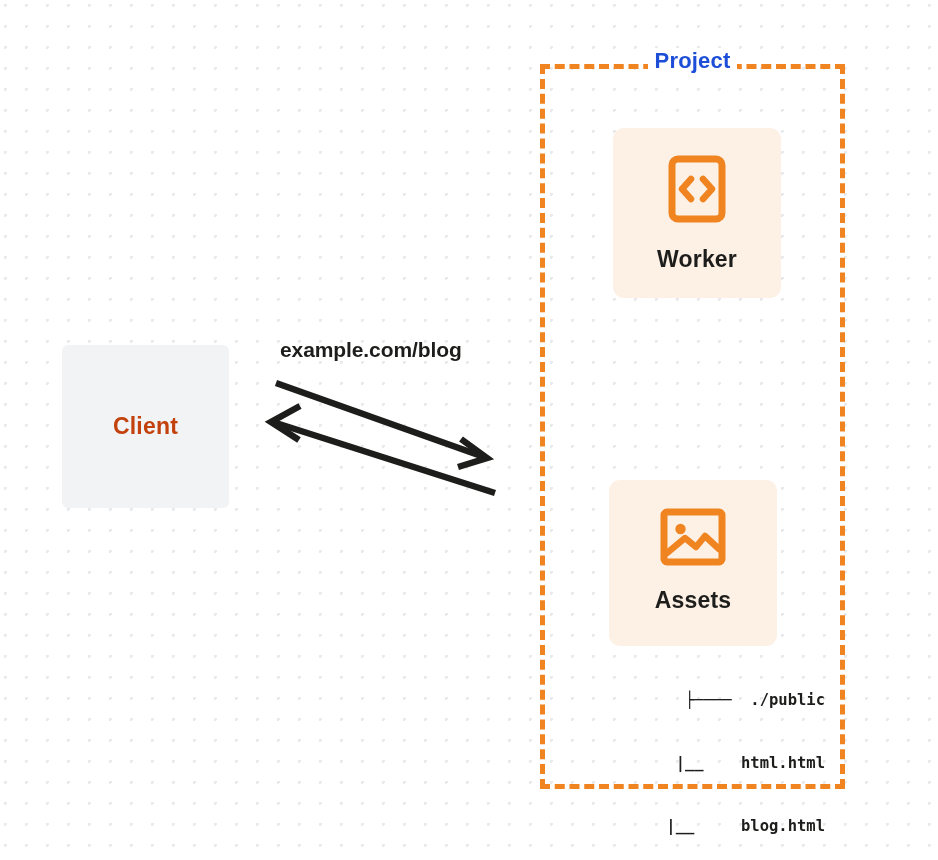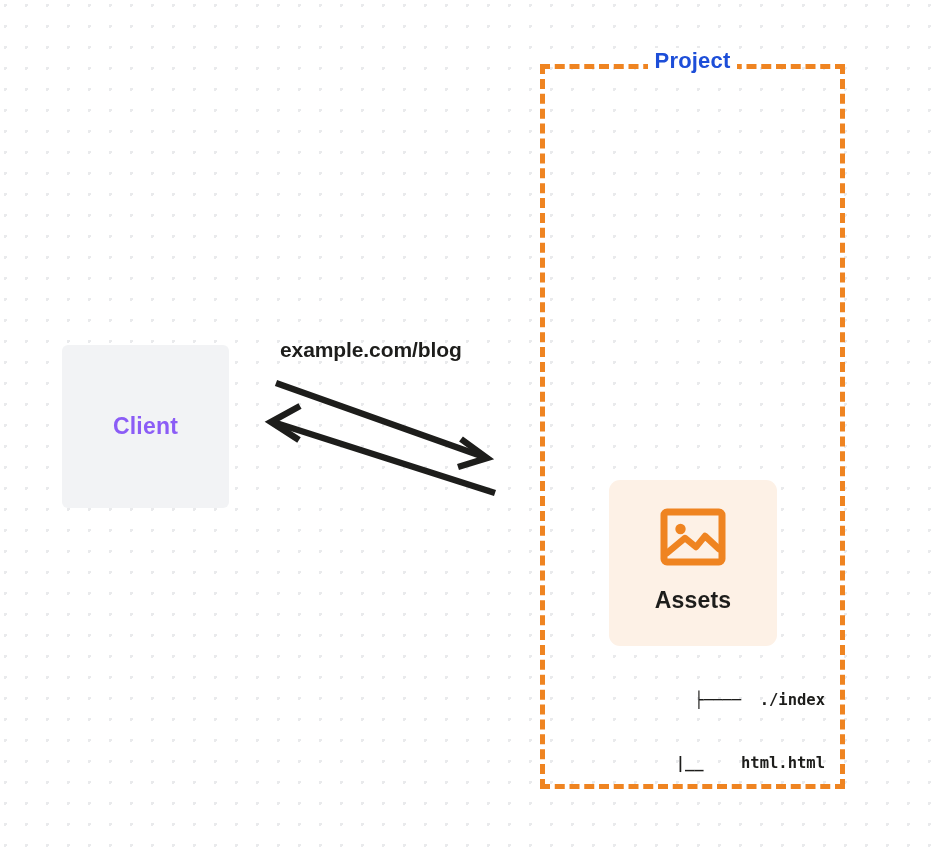--- a/index.html
+++ b/index.html
@@ -28,21 +28,21 @@
     height: 163px;
     background: #f2f3f5;
     border-radius: 6px;
     display: flex;
     align-items: center;
     justify-content: center;
   }
   #client-node .node-label {
     font-size: 23px;
     font-weight: bold;
-    color: #8b5cf6;
+    color: #c2410c;
     letter-spacing: .2px;
   }
 
   
   #connection-label {
     position: absolute;
     left: 280px;
     top: 338px;
     font-size: 21px;
     font-weight: bold;
@@ -156,32 +156,43 @@
 
       <line x1="240" y1="128" x2="21" y2="58"></line>
       <polyline points="45,41 16,57 44,75"></polyline>
     </g>
   </svg>
 
   <div id="project-group">
     <div id="project-border"></div>
     <div id="project-title">Project</div>
 
+    <div id="worker-card" class="service-card">
+      <span class="card-icon">
+        <svg width="60" height="68" viewBox="0 0 60 68">
+          <rect x="5" y="4" width="50" height="60" rx="6" ry="6" fill="none" stroke="#ef8421" stroke-width="7"></rect>
+          <polyline points="24,24 15,34 24,44" fill="none" stroke="#ef8421" stroke-width="6.5" stroke-linecap="round" stroke-linejoin="round"></polyline>
+          <polyline points="36,24 45,34 36,44" fill="none" stroke="#ef8421" stroke-width="6.5" stroke-linecap="round" stroke-linejoin="round"></polyline>
+        </svg>
+      </span>
+      <span class="card-title">Worker</span>
+    </div>
 
     <div id="assets-card" class="service-card">
       <span class="card-icon">
         <svg width="66" height="58" viewBox="0 0 66 58">
           <rect x="4" y="4" width="58" height="50" rx="3" ry="3" fill="none" stroke="#ef8421" stroke-width="7"></rect>
           <circle cx="20.5" cy="21" r="5.2" fill="#ef8421"></circle>
           <polyline points="7,45 25,30 36,39 45,28 59,41" fill="none" stroke="#ef8421" stroke-width="6.5" stroke-linecap="round" stroke-linejoin="round"></polyline>
         </svg>
       </span>
       <span class="card-title">Assets</span>
     </div>
 
     <div id="file-tree">
-      <span class="tree-row">├────  ./index</span>
+      <span class="tree-row">├────  ./public</span>
       <span class="tree-row">    |__    html.html</span>
+      <span class="tree-row">    |__     blog.html</span>
       
     </div>
 
   </div>
 </div>
 
 </body></html>

